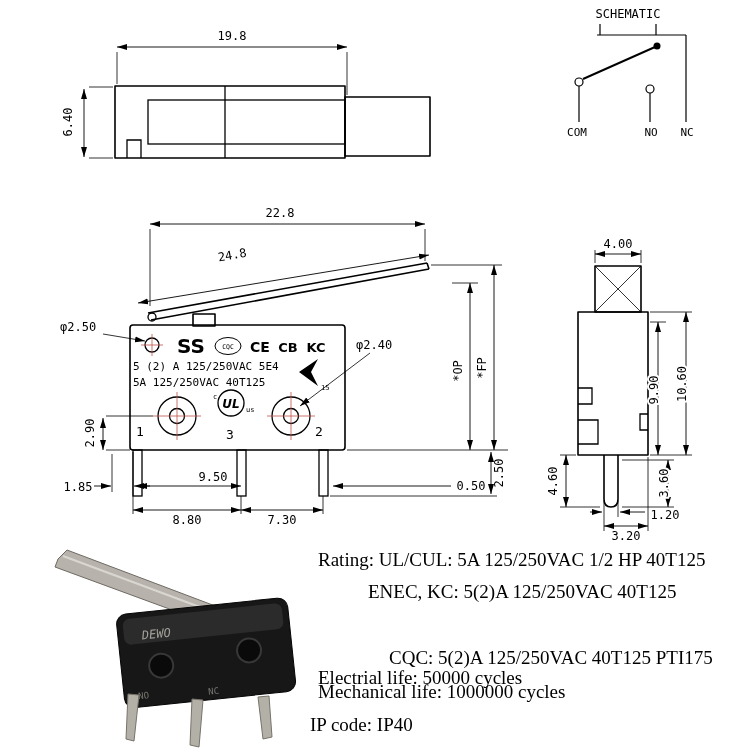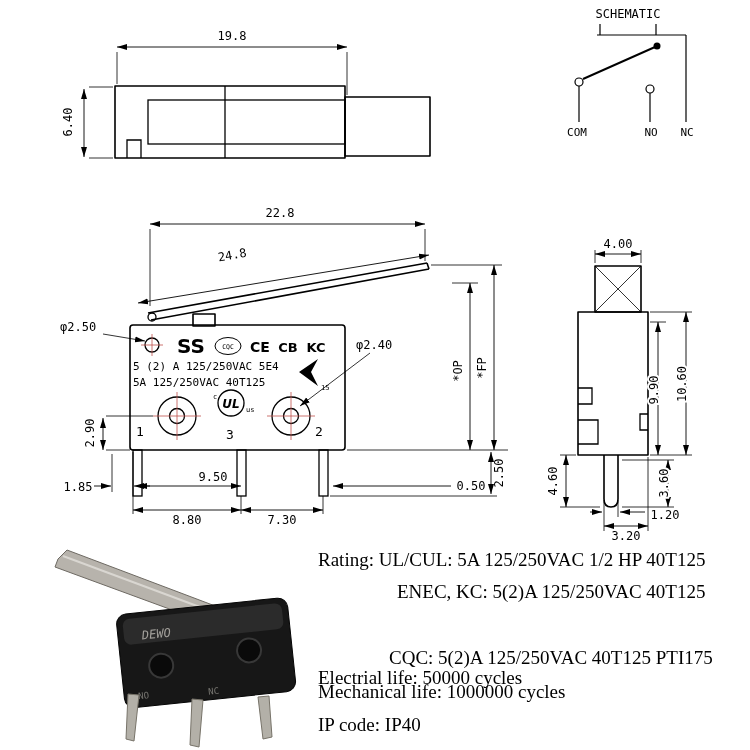--- a/index.html
+++ b/index.html
@@ -13,25 +13,25 @@
   .ol{fill:none;stroke:#000;stroke-width:1.6;stroke-linejoin:round;}
   .m{fill:none;stroke:#000;stroke-width:1.3;}
   .dl{fill:none;stroke:#000;stroke-width:0.9;}
   .xl{fill:none;stroke:#000;stroke-width:0.8;}
   .cl{fill:none;stroke:#c0504d;stroke-width:0.8;}
   .sc{fill:none;stroke:#000;stroke-width:1.2;}
   .halo{paint-order:stroke;stroke:#fff;stroke-width:4px;}
   .brand{font-family:"DejaVu Sans",sans-serif;font-weight:bold;}
   .spec{position:absolute;font-family:"Liberation Serif",serif;font-size:19px;color:#000;white-space:nowrap;}
   #sp1{left:318px;top:549px;}
-  #sp2{left:397px;top:581px;}
+  #sp2{left:368px;top:581px;}
   #sp3{left:389px;top:647px;}
   #sp4{left:318px;top:647px;margin-top:20px;}
   #sp5{left:318px;top:681px;}
-  #sp6{left:318px;top:714px;}
+  #sp6{left:310px;top:714px;}
 </style>
 </head>
 <body>
 
 <svg width="750" height="750" viewBox="0 0 750 750">
   <defs>
     <marker id="arr" markerWidth="11" markerHeight="8" refX="10" refY="4" orient="auto-start-reverse" markerUnits="userSpaceOnUse">
       <path d="M0,1 L10,4 L0,7 z" fill="#000"></path>
     </marker>
   </defs>

